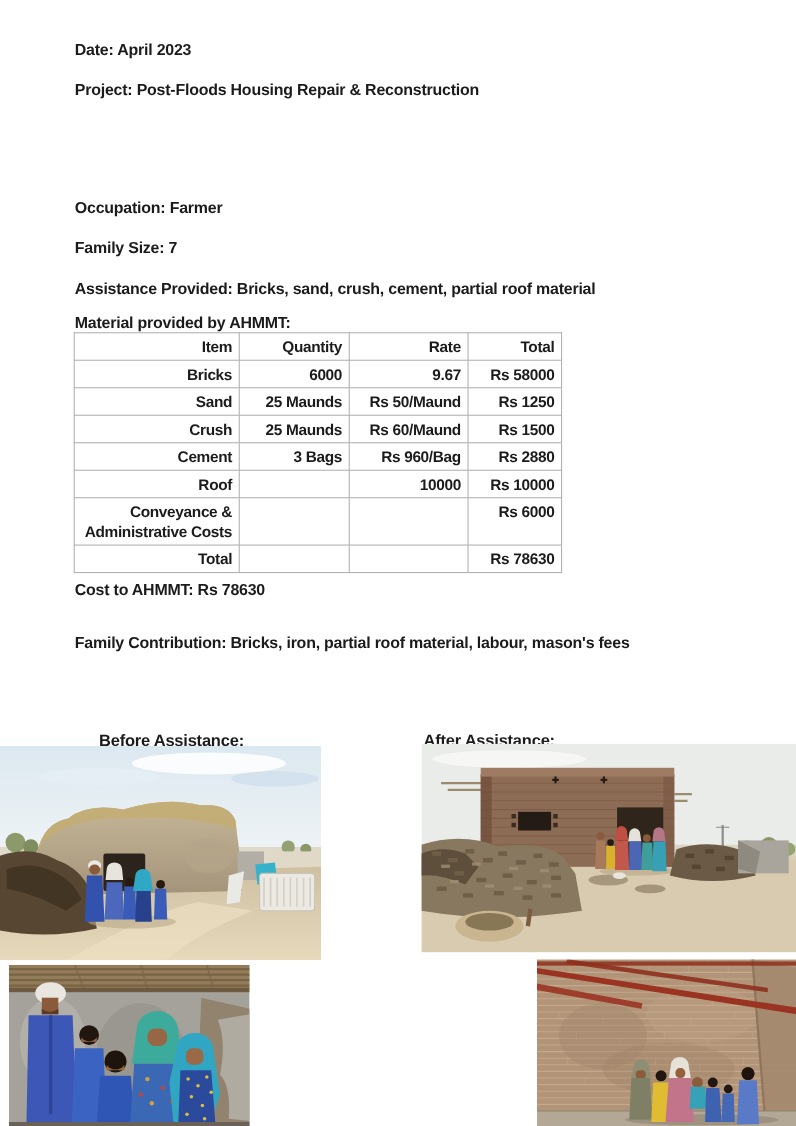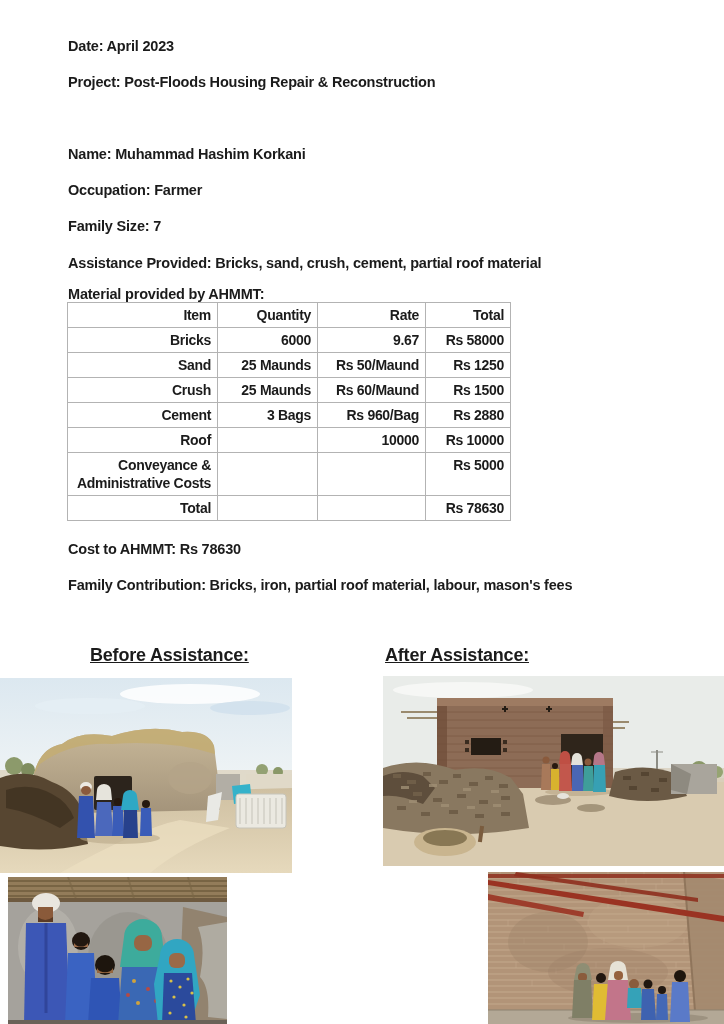--- a/index.html
+++ b/index.html
@@ -41,22 +41,22 @@
     vertical-align: top;
     padding: 3px 6px;
     color: #1b1b1b;
   }
   .col-item { width: 150px; }
   .col-qty  { width: 100px; }
   .col-rate { width: 108px; }
   .col-total{ width: 85px; }
   .caption {
     position: absolute;
-    top: 645px;
-    font-size: 18px;
+    top: 665px;
+    font-size: 15px;
     font-weight: 700;
     letter-spacing: -0.2px;
     text-decoration: underline;
     white-space: nowrap;
     color: #1b1b1b;
   }
   .caption.before { left: 90px; }
   .caption.after  { left: 385px; }
   figure.photo { position: absolute; overflow: hidden; }
   figure.photo svg { display: block; width: 100%; height: 100%; }
@@ -65,21 +65,20 @@
   .photo-before-int { left: 8px;   top: 877px; width: 219px; height: 147px; }
   .photo-after-int  { left: 488px; top: 872px; width: 236px; height: 152px; }
 </style>
 </head>
 <body>
 
 <div class="page">
 
   <div class="line" style="top:37px">Date: April 2023</div>
   <div class="line" style="top:73px">Project: Post-Floods Housing Repair &amp; Reconstruction</div>
-  <div class="line" style="top:145px">Name: Muhammad Hashim Korkani</div>
   <div class="line" style="top:181px">Occupation: Farmer</div>
   <div class="line" style="top:217px">Family Size: 7</div>
   <div class="line" style="top:254px">Assistance Provided: Bricks, sand, crush, cement, partial roof material</div>
   <div class="line" style="top:285px">Material provided by AHMMT:</div>
 
   <table class="materials">
     <colgroup>
       <col class="col-item">
         <col class="col-qty">
         <col class="col-rate">
@@ -119,32 +118,32 @@
       <tr>
         <td>Roof</td>
         <td></td>
         <td>10000</td>
         <td>Rs 10000</td>
       </tr>
       <tr>
         <td>Conveyance &amp; Administrative Costs</td>
         <td></td>
         <td></td>
-        <td>Rs 5000</td>
+        <td>Rs 6000</td>
       </tr>
       <tr>
         <td>Total</td>
         <td></td>
         <td></td>
         <td>Rs 78630</td>
       </tr>
     </tbody>
   </table>
 
-  <div class="line" style="top:540px">Cost to AHMMT: Rs 78630</div>
+  <div class="line" style="top:528px">Cost to AHMMT: Rs 78630</div>
   <div class="line" style="top:576px">Family Contribution: Bricks, iron, partial roof material, labour, mason's fees</div>
 
   <div class="caption before">Before Assistance:</div>
   <div class="caption after">After Assistance:</div>
 
   <figure class="photo photo-before-ext">
     <svg viewBox="0 0 292 195" preserveAspectRatio="none">
       <defs>
         <linearGradient id="p1sky" x1="0" y1="0" x2="0" y2="1">
           <stop offset="0" stop-color="#dce8f0"></stop>

